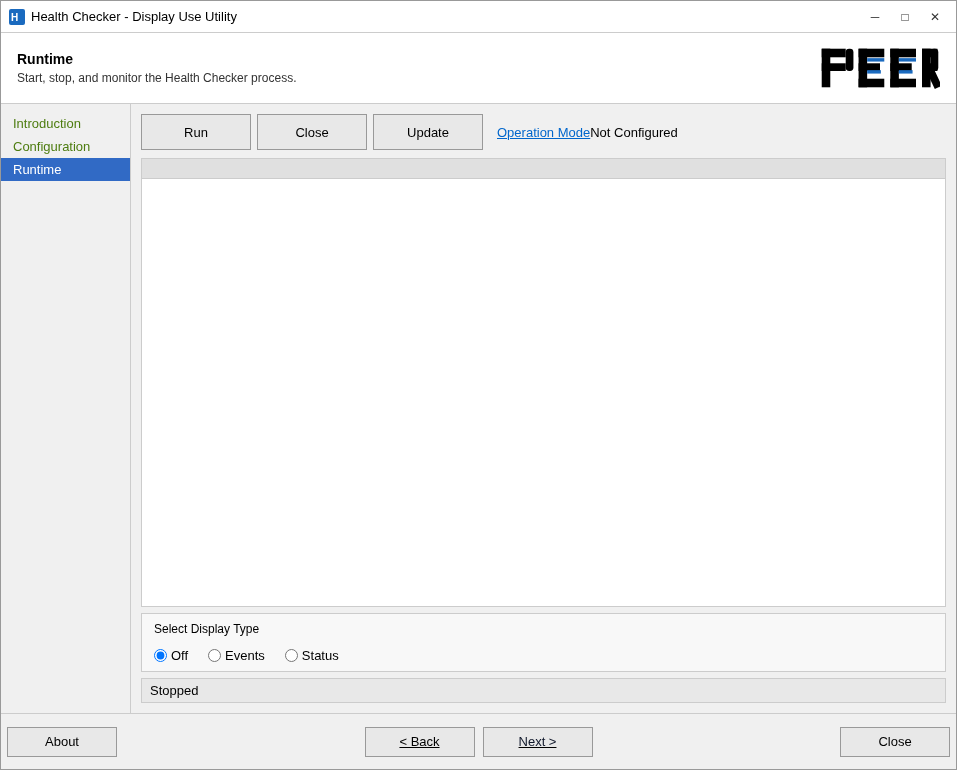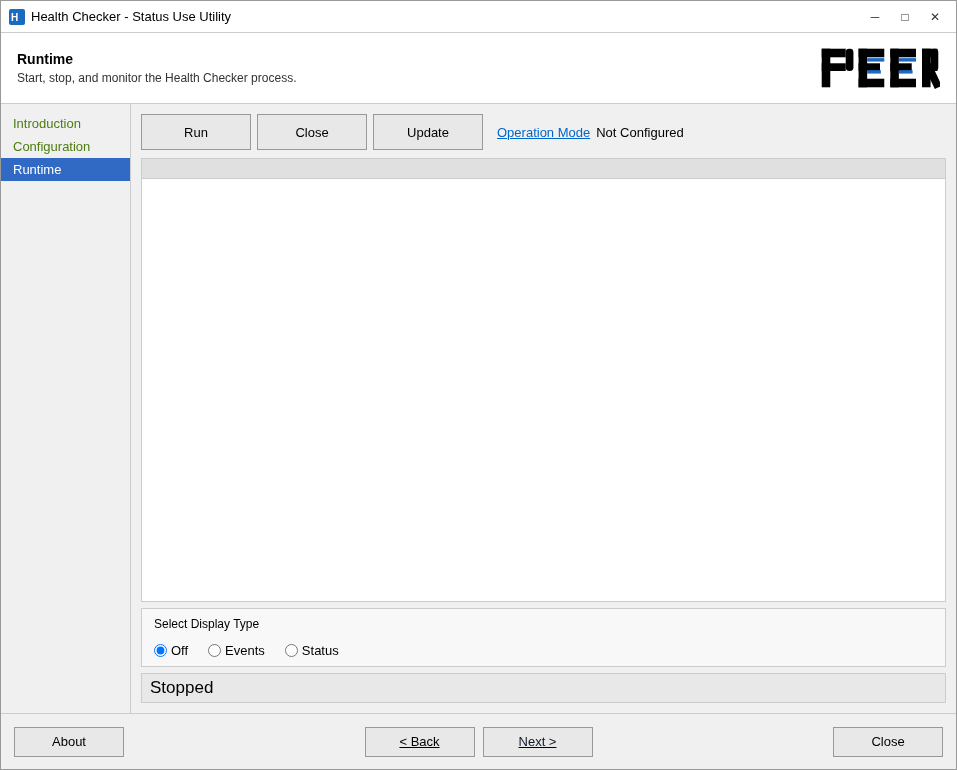--- a/index.html
+++ b/index.html
@@ -150,21 +150,20 @@
       border: 1px solid #999;
       cursor: pointer;
       font-size: 13px;
       color: #000;
     }
 
     .operation-mode {
       margin-left: 8px;
       display: flex;
       align-items: center;
-      gap: 6px;
     }
 
     .operation-mode-link {
       color: #0066cc;
       text-decoration: underline;
       cursor: pointer;
       font-size: 13px;
     }
 
     .operation-mode-value {
@@ -218,28 +217,28 @@
 
     .radio-item label {
       font-size: 13px;
       cursor: pointer;
     }
 
     .status-bar {
       background: #e8e8e8;
       border: 1px solid #ccc;
       padding: 4px 8px;
-      font-size: 17px;
+      font-size: 13px;
       color: #000;
     }
 
     .footer {
       background: #f0f0f0;
       border-top: 1px solid #ccc;
-      padding: 10px 13px;
+      padding: 10px 6px;
       display: flex;
       align-items: center;
       justify-content: space-between;
       flex-shrink: 0;
       height: 56px;
     }
 
     .footer-btn {
       width: 110px;
       height: 30px;
@@ -265,21 +264,21 @@
 <body>
 
 <div class="window">
 
   <div class="title-bar">
     <div class="title-bar-left">
       <svg class="title-bar-icon" viewBox="0 0 16 16">
         <rect width="16" height="16" fill="#1a6abf" rx="2"></rect>
         <text x="2" y="12" fill="white" font-size="10" font-weight="bold">H</text>
       </svg>
-      <span>Health Checker - Status Use Utility</span>
+      <span>Health Checker - Display Use Utility</span>
     </div>
     <div class="title-bar-controls">
       <button class="title-btn">─</button>
       <button class="title-btn">□</button>
       <button class="title-btn close-btn">✕</button>
     </div>
   </div>
 
   <div class="header-area">
     <div class="header-text">

